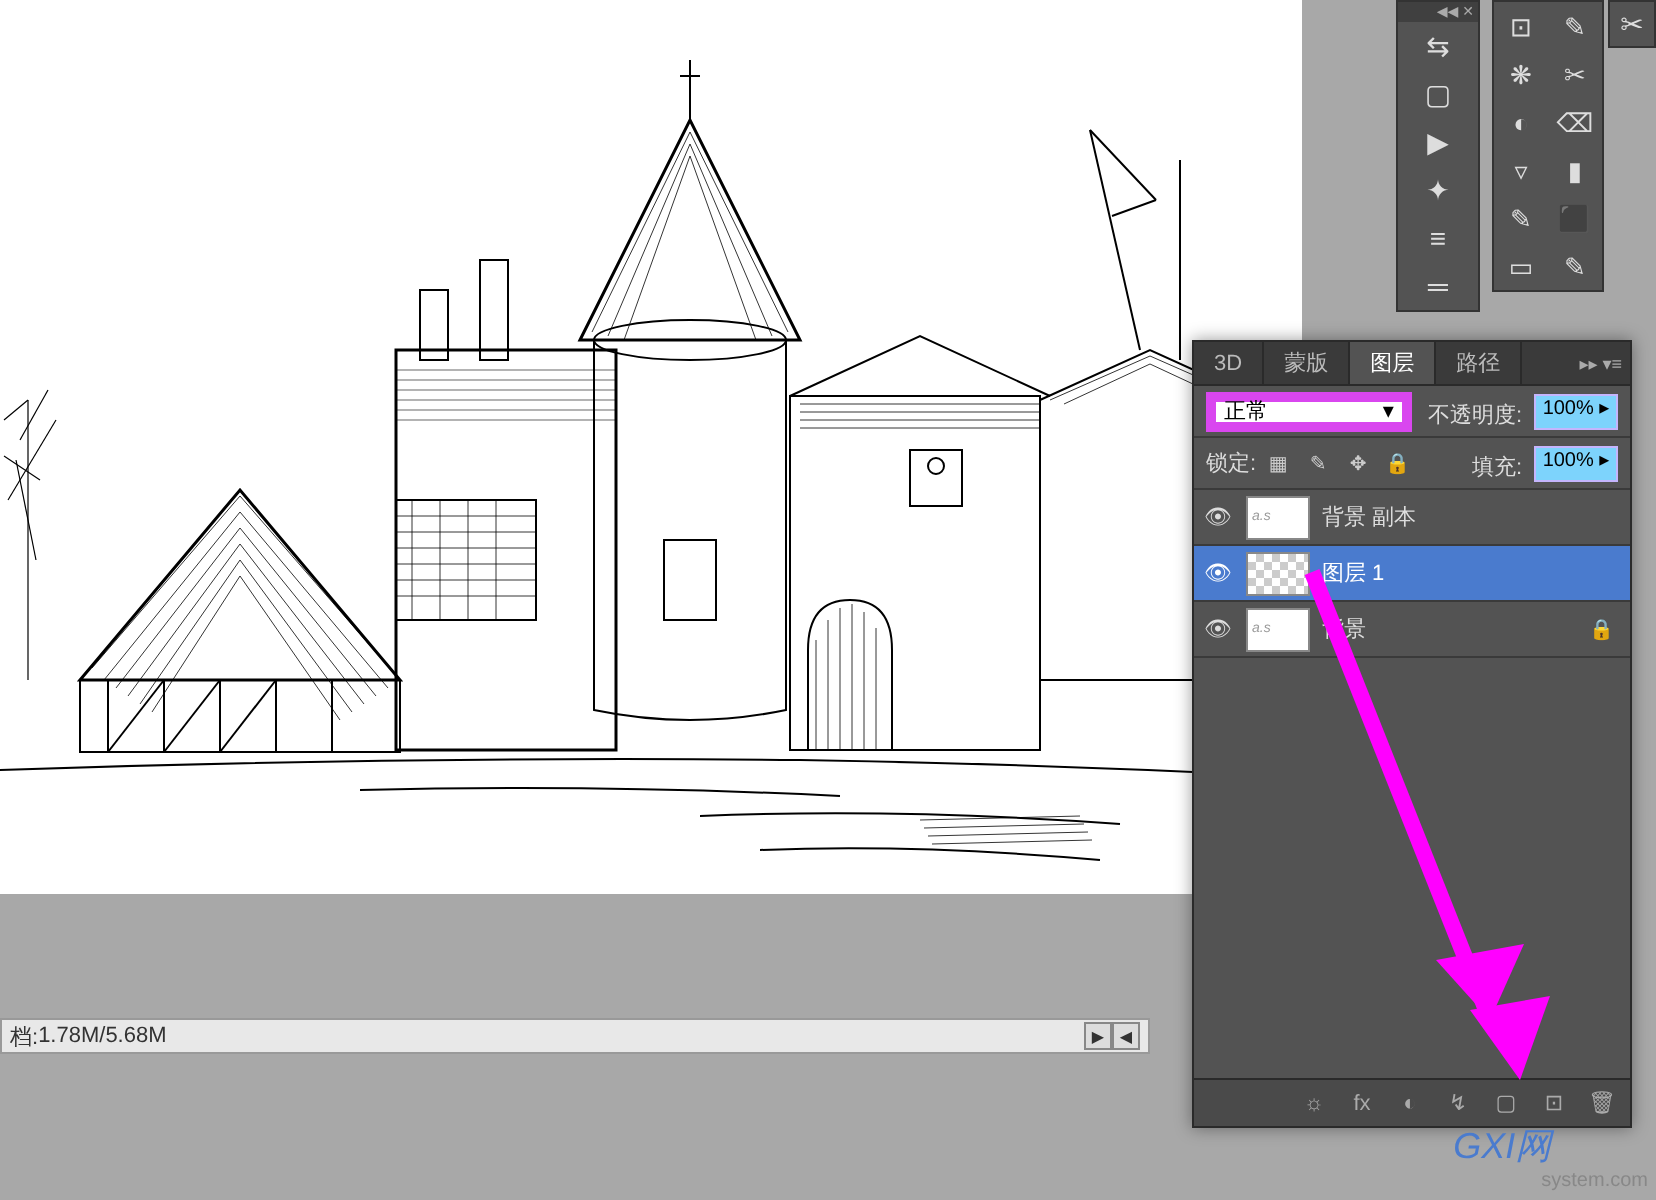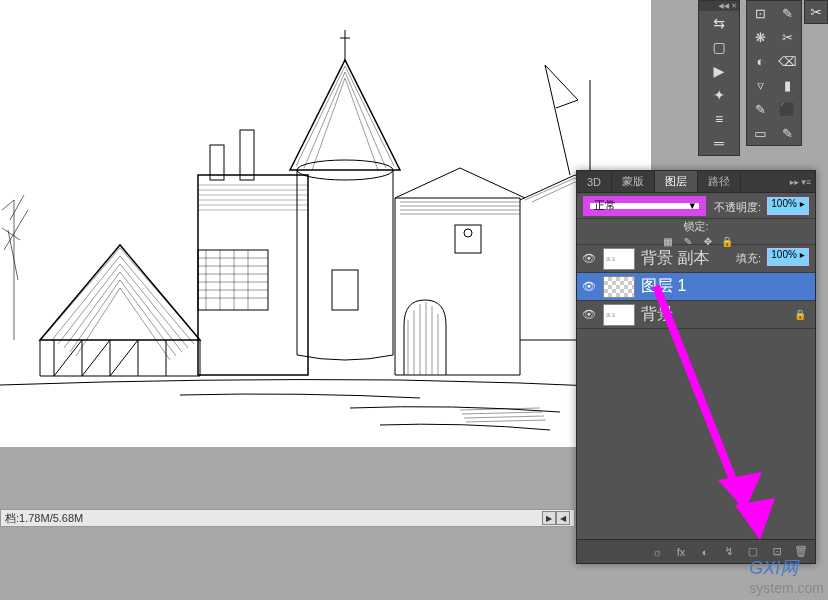--- a/index.html
+++ b/index.html
@@ -102,21 +102,21 @@
       display: flex;
       align-items: center;
       justify-content: center;
       color: #ddd;
       font-size: 14px;
     }
     
     .layers-panel {
       position: absolute;
       right: 12px; top: 170px;
-      width: 240px;
+      width: 220px;
       background: #535353;
       border: 1px solid #2a2a2a;
       box-shadow: 0 0 8px rgba(0,0,0,0.4);
     }
     .panel-tabs {
       display: flex;
       height: 22px;
       background: #3a3a3a;
       border-bottom: 1px solid #2a2a2a;
     }
@@ -144,21 +144,21 @@
       height: 26px;
       display: flex;
       align-items: center;
       padding: 0 6px;
       border-bottom: 1px solid #3a3a3a;
     }
     .blend-select {
       flex: 1;
       height: 20px;
       background: #fff;
-      border: 7px solid #d946ef;
+      border: 5px solid #d946ef;
       display: flex;
       align-items: center;
       justify-content: space-between;
       padding: 0 4px;
       color: #000;
       font-size: 11px;
     }
     .opacity-group {
       display: flex;
       align-items: flex-end;
@@ -171,21 +171,20 @@
       background: #7dd3fc;
       border: 1px solid #c4b5fd;
       text-align: center;
       color: #000;
       margin-left: 6px;
       font-size: 10px;
     }
     .lock-row {
       color: #ddd;
       font-size: 11px;
-      flex-direction: column;
     }
     .lock-icons {
       display: flex;
       gap: 6px;
       margin-left: 4px;
     }
     .lock-icons span {
       width: 14px; height: 14px;
       display: flex;
       align-items: center;
@@ -223,21 +222,21 @@
       font-size: 7px;
       color: #999;
       left: 2px; top: 6px;
       font-style: italic;
     }
     .layer-thumb.transparent {
       background: repeating-conic-gradient(#ccc 0% 25%, #fff 0% 50%) 0 0/8px 8px;
     }
     .layer-thumb.transparent::after { content: ''; }
     .layer-name {
-      font-size: 16px;
+      font-size: 11px;
     }
     .layer-lock {
       margin-left: auto;
       margin-right: 4px;
       font-size: 10px;
     }
     .layers-space {
       height: 210px;
       background: #535353;
       position: relative;
@@ -268,25 +267,26 @@
     }
     .watermark {
       position: absolute;
       right: 4px; bottom: 4px;
       color: #4a7bce;
       font-weight: normal;
       font-size: 18px;
       font-style: italic;
     }
     .watermark small {
-      font-size: 14px;
+      font-size: 10px;
       color: #888;
       display: block;
       font-style: normal;
       text-align: center;
+      margin-left: 44px;
     }
   </style>
 </head>
 <body>
 
 <div class="canvas-area">
   <svg class="drawing" viewBox="0 0 651 447">
     <rect width="651" height="447" fill="#fff"></rect>
     <g stroke="#000" stroke-width="1" fill="none">
 

